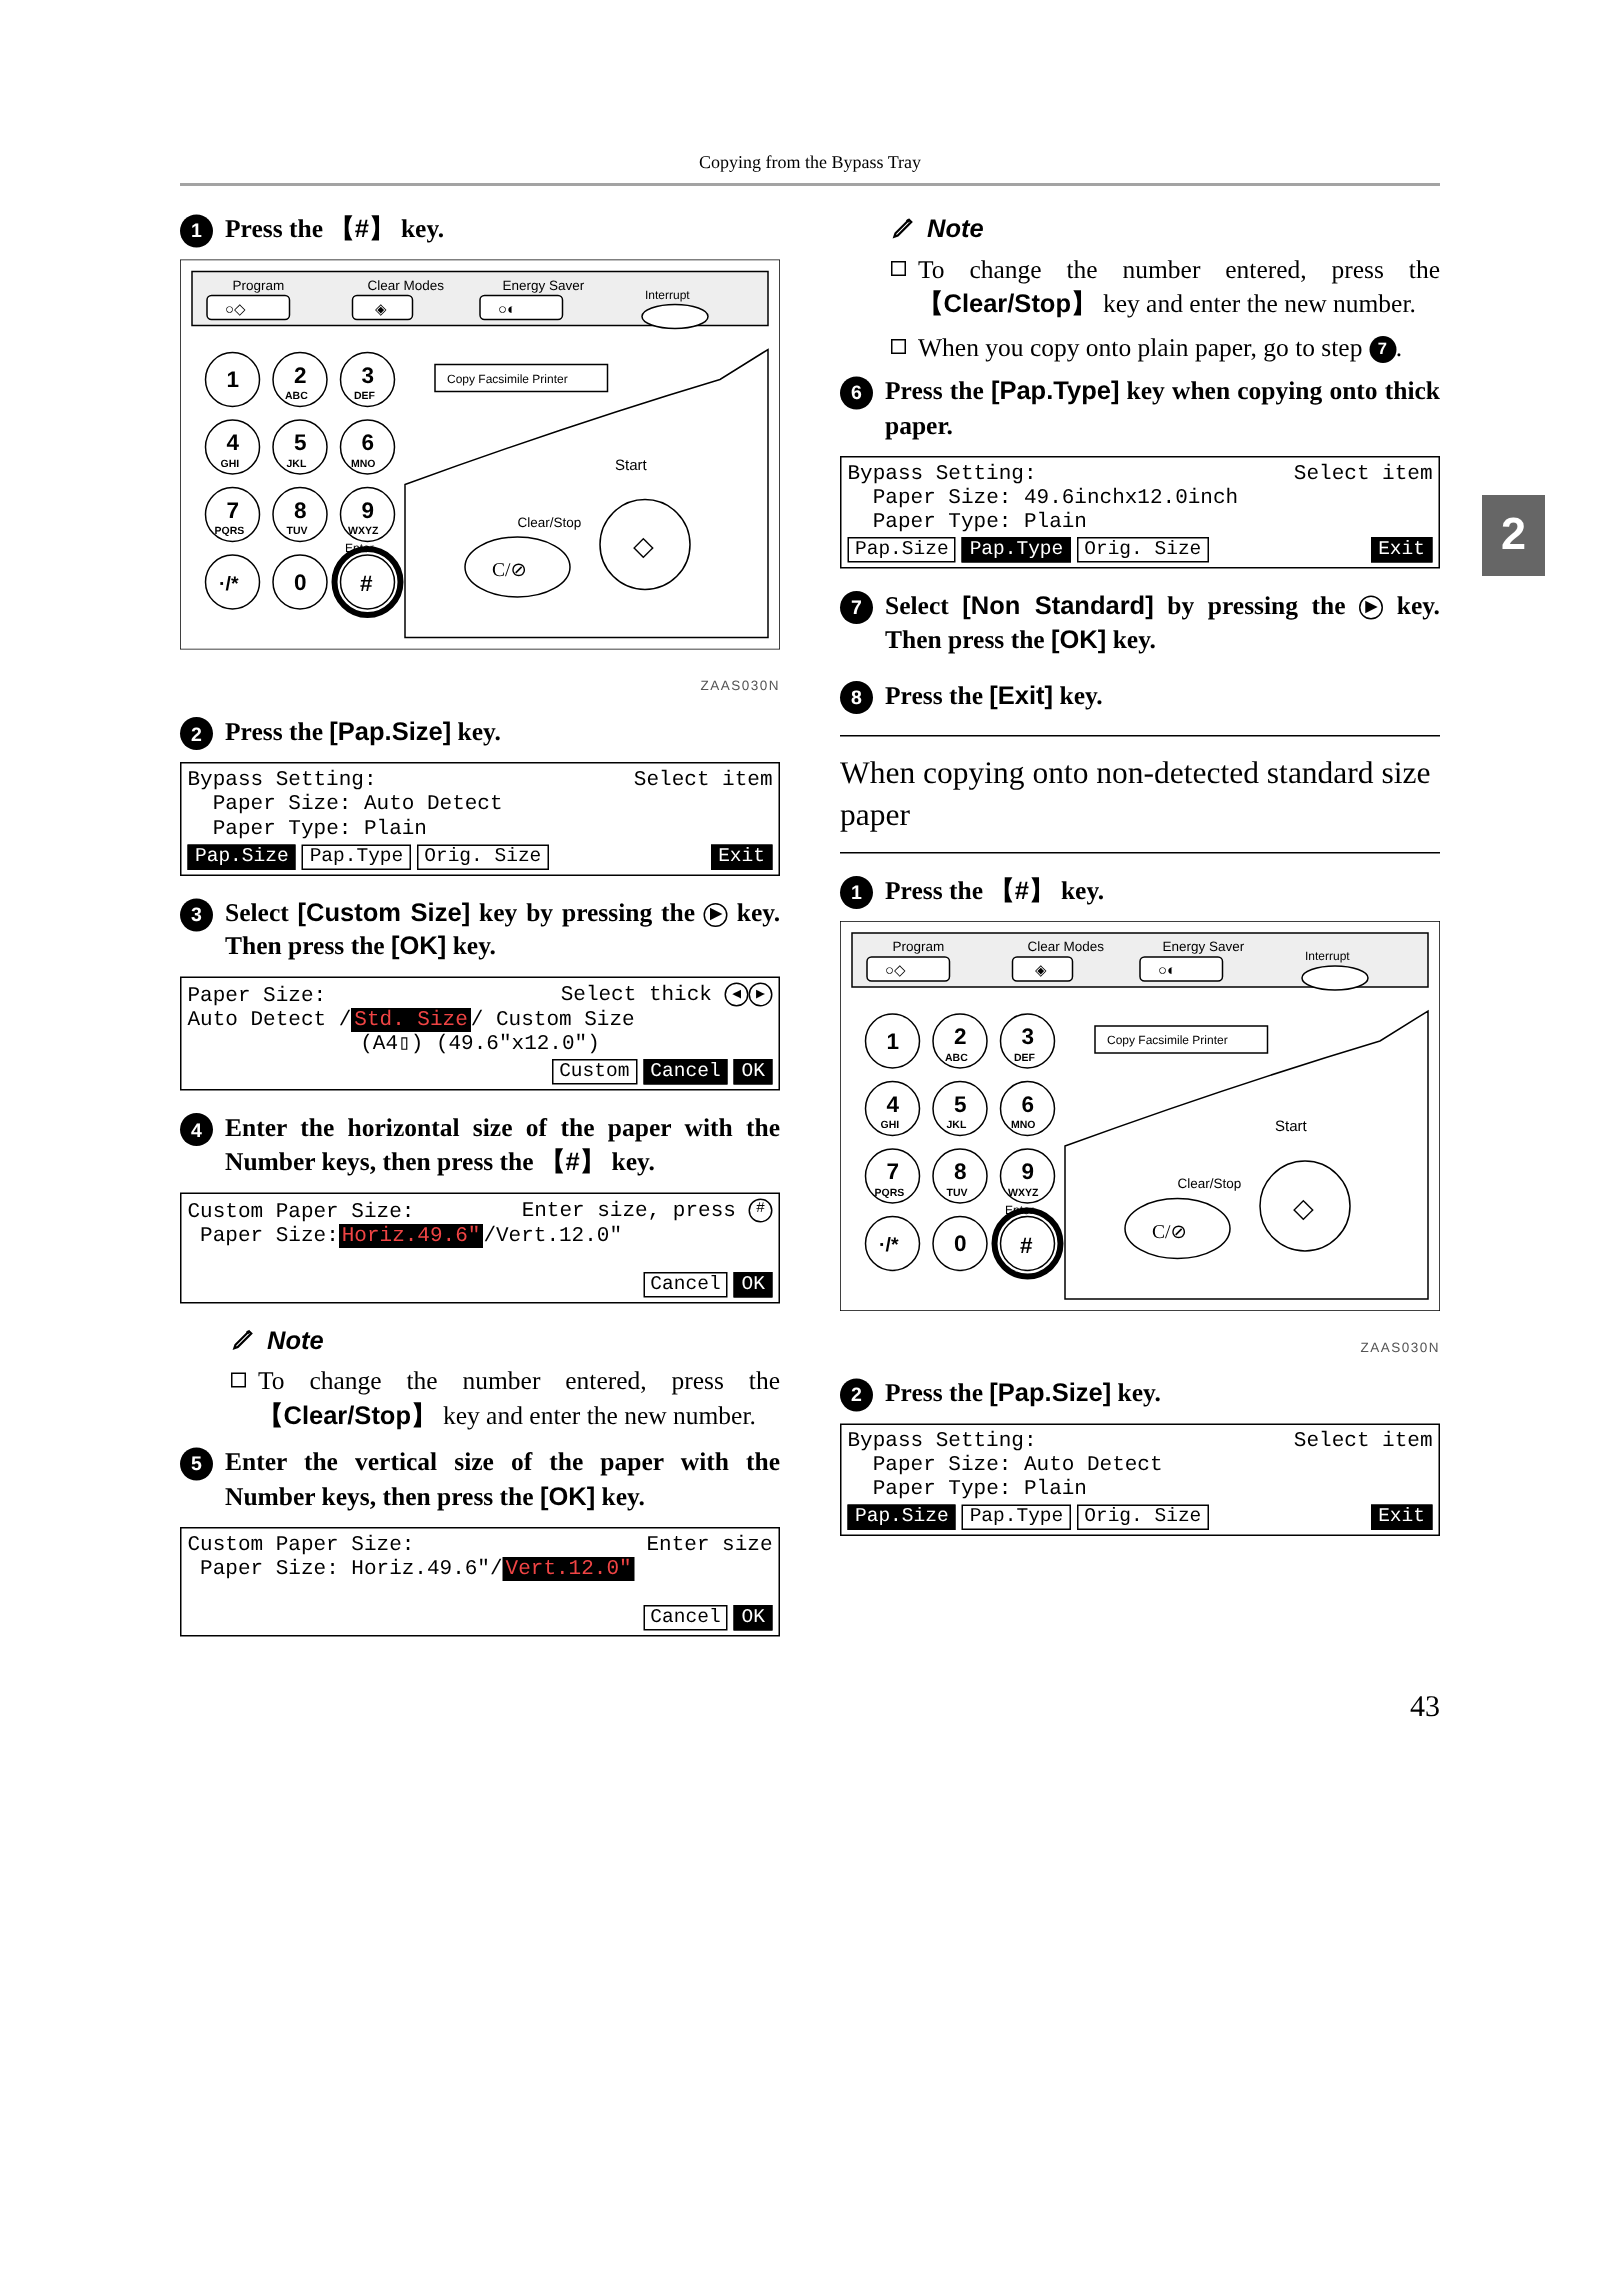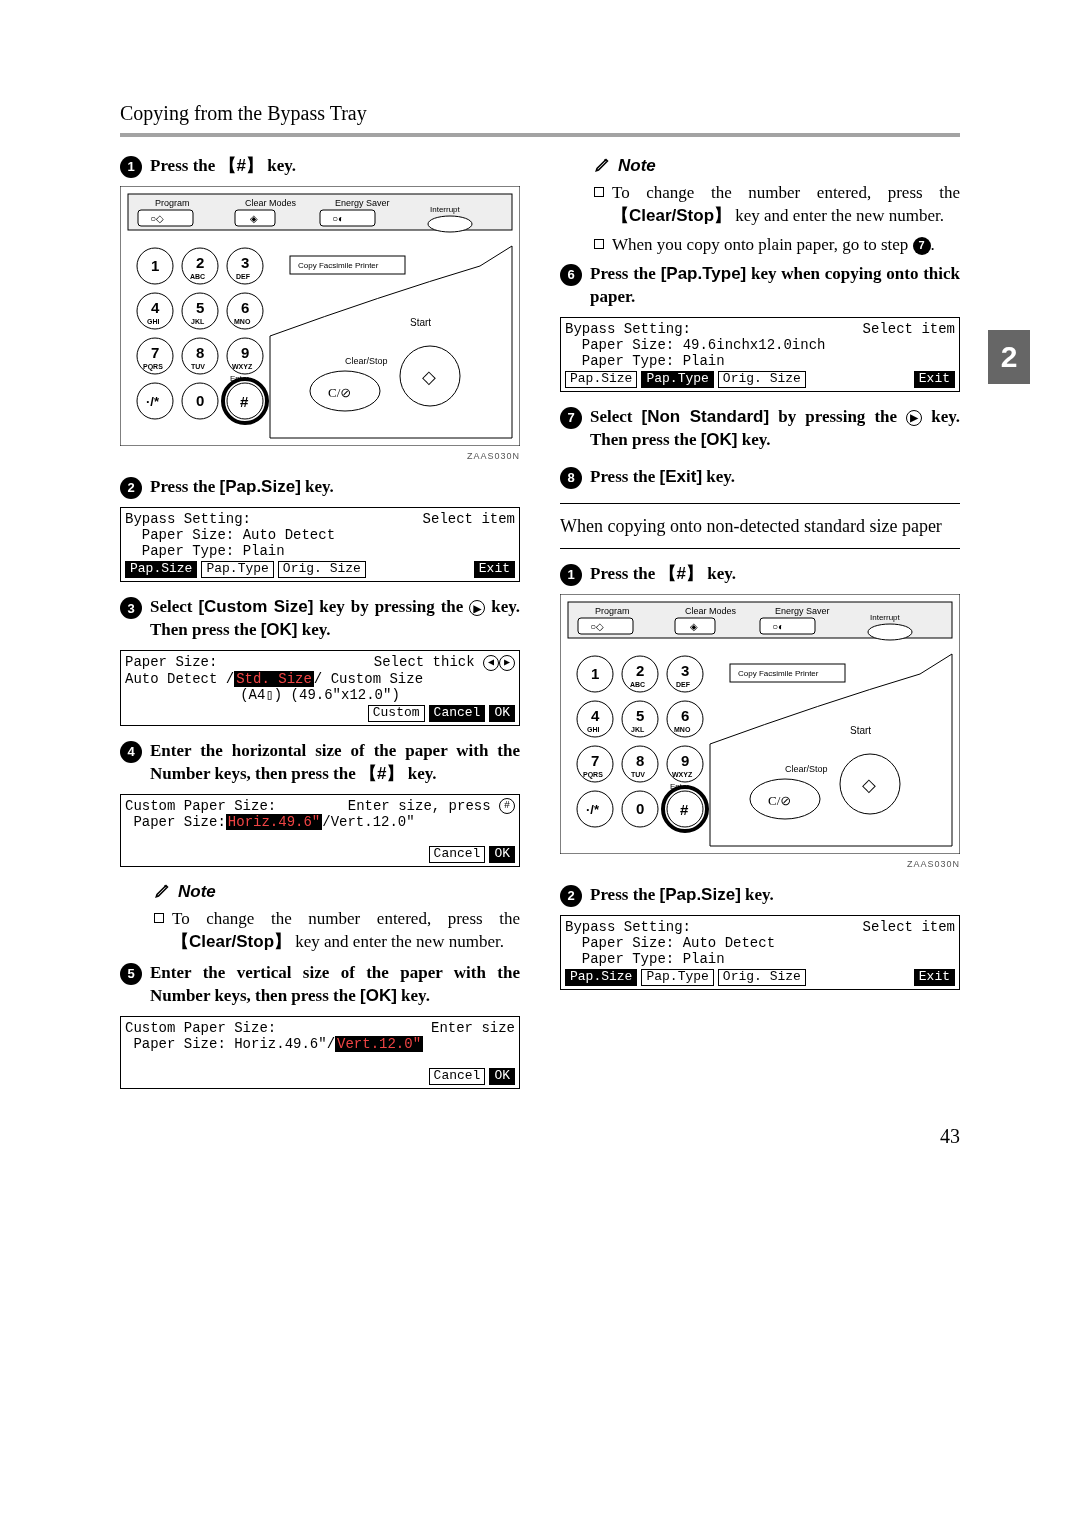--- a/index.html
+++ b/index.html
@@ -6,25 +6,25 @@
   body {
     font-family: Georgia, 'Times New Roman', serif;
     background: #fff;
     width: 1080px;
     padding: 100px 120px 60px 120px;
     font-size: 17px;
     line-height: 1.35;
     color: #000;
   }
   .page-header {
-    text-align: left;
-    border-bottom: 4px solid #a3a3a3;
+    text-align: center;
+    border-bottom: 2px solid #a3a3a3;
     padding-bottom: 6px;
     margin-bottom: 18px;
-    font-size: 20px;
+    font-size: 12px;
   }
   .columns { display: flex; gap: 40px; }
   .col { flex: 1; min-width: 0; }
   .step { margin-bottom: 14px; }
   .step-head { display: flex; gap: 8px; align-items: flex-start; margin-bottom: 8px; }
   .step-body {
     font-weight: bold;
     font-family: Georgia, serif;
   }
   .indent { margin-left: 34px; }
@@ -99,36 +99,36 @@
     padding: 0 4px;
     font-family: "Courier New", monospace;
     font-size: 13px;
     background: #fff;
   }
   .lcd-btn.sel { background: #000; color: #fff; }
   .lcd-right { margin-left: auto; display:flex; gap:4px; }
   .inv { background:#000; color:#ef4444; padding:0 2px; }
   .keypad {
     width: 100%;
-    margin: 6px 0 4px 0;
+    margin: 6px 0 18px 0;
   }
   .keypad svg { width: 100%; height: auto; display:block; }
   .kp-caption {
     font-family: Arial, sans-serif;
     font-size: 9px; letter-spacing: 1px;
     text-align: right;
     color: #555;
     margin-bottom: 12px;
   }
   .section-head {
     border-top: 1px solid #000;
     border-bottom: 1px solid #000;
     padding: 10px 0;
     margin: 14px 0;
-    font-size: 18px;
+    font-size: 21px;
   }
   .side-tab {
     position: absolute;
     right: 50px; top: 330px;
     width: 42px; height: 54px;
     background: #666; color: #fff;
     display:flex; align-items:center; justify-content:center;
     font-family: Arial, sans-serif;
     font-size: 30px; font-weight: bold;
   }

